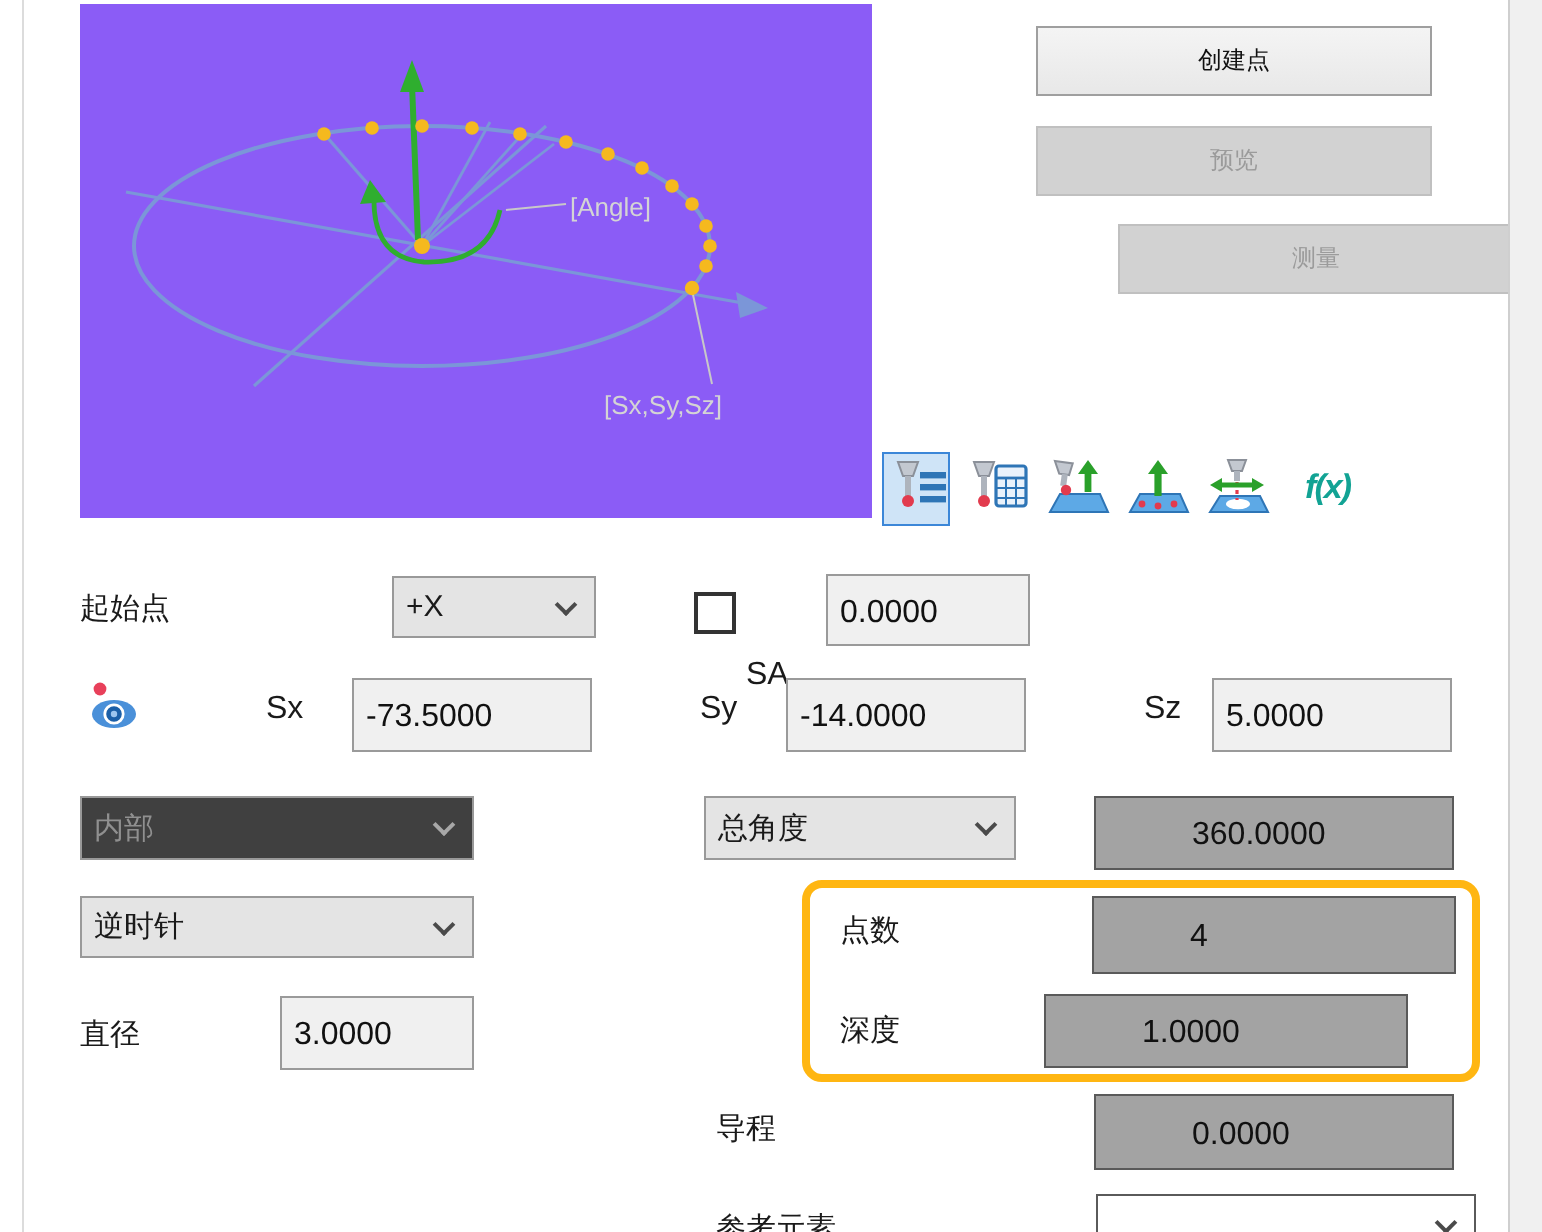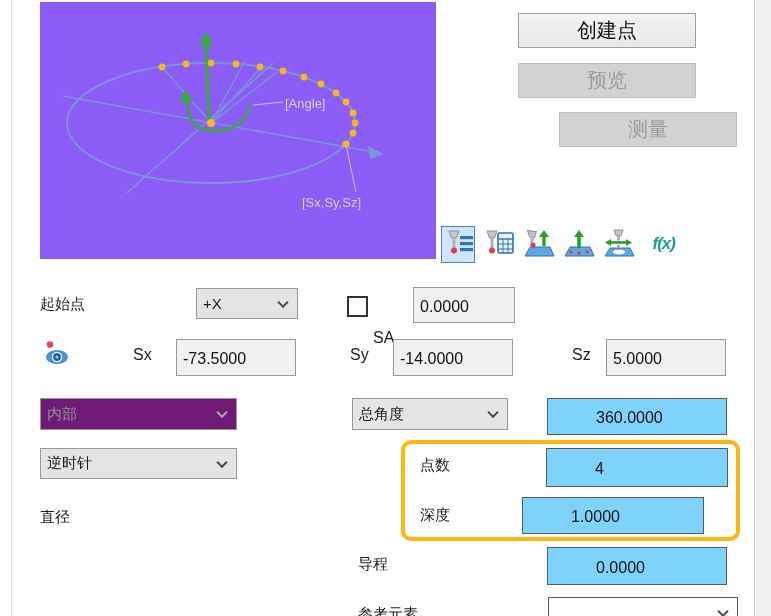--- a/index.html
+++ b/index.html
@@ -7,40 +7,40 @@
   body { font-family:"Liberation Sans","DejaVu Sans",sans-serif; }
   #app { position:relative; width:771px; height:616px; background:#ffffff; overflow:hidden; }
 
   .vdivider-left { position:absolute; left:11px; top:0; width:1px; height:616px; background:#dcdcdc; }
   .right-strip { position:absolute; left:754px; top:0; width:17px; height:616px; background:#f0f0f0; border-left:1px solid #cfcfcf; }
 
   .preview { position:absolute; left:40px; top:2px; width:396px; height:257px; background:#8b5cf6; }
   .lbl { position:absolute; font-size:15px; color:#1a1a1a; white-space:nowrap; }
   .lbl-lat { font-size:16px; }
 
-  .btn { position:absolute; left:518px; width:178px; height:35px;
+  .btn { position:absolute; left:518px; width:198px; height:35px;
          background:linear-gradient(#f4f4f4,#e8e8e8); border:1px solid #9f9f9f;
-         font-size:20px; color:#111; text-align:center; line-height:33px; cursor:pointer;
+         font-size:12px; color:#111; text-align:center; line-height:33px; cursor:pointer;
          font-family:inherit; }
   .btn.disabled { background:#d2d2d2; color:#9b9b9b; border-color:#c0c0c0; cursor:default; }
 
   .combo { position:absolute; background:#e4e4e4; border:1px solid #999999;
            font-size:15px; color:#1a1a1a; display:flex; align-items:center;
            padding-left:6px; }
   .combo .chev { position:absolute; right:10px; top:50%; width:8px; height:8px;
                  border-right:2px solid #4a4a4a; border-bottom:2px solid #4a4a4a;
                  transform:translateY(-70%) rotate(45deg); }
-  .combo.disabled { background:#701a75; color:#909090; }
+  .combo.disabled { background:#404040; color:#909090; }
   .combo.disabled .chev { border-color:#a8a8a8; }
   .combo.white { background:#ffffff; border:1px solid #5a5a5a; }
 
   .inp { position:absolute; font-size:16px; color:#111; padding:3px 0 0 6px;
          font-family:inherit; }
   .inp.gray { background:#f0f0f0; border:1px solid #9a9a9a; }
-  .inp.white { background:#7dd3fc; border:1px solid #5a5a5a;padding-left:48px; }
+  .inp.white { background:#a3a3a3; border:1px solid #5a5a5a;padding-left:48px; }
 
   .checkbox { position:absolute; left:347px; top:296px; width:21px; height:21px;
               background:#ffffff; border:2px solid #333333; cursor:pointer; }
 
   .highlight-box { position:absolute; left:401px; top:440px; width:339px; height:101px;
                    border:4px solid #ffb612; border-radius:10px; pointer-events:none; }
 
   .toolbar { position:absolute; left:441px; top:224px; height:40px; display:flex; align-items:center; gap:6px; }
   .tool { width:34px; height:37px; display:flex; align-items:center; justify-content:flex-end; cursor:pointer; }
   .tool.selected { background:#cfe4f7; border:1px solid #3c87d8; }
@@ -201,20 +201,21 @@
   <input class="inp white" style="left: 547px; top: 398px; width: 180px; height: 37px;" value="360.0000">
 
   <div class="combo" style="left:40px; top:448px; width:197px; height:31px;">
     <span>逆时针</span>
     <span class="chev"></span>
   </div>
   <div class="lbl" style="left:420px; top:456px;">点数</div>
   <input class="inp white" style="left: 546px; top: 448px; width: 182px; height: 39px;" value="4">
 
   <div class="lbl" style="left:40px; top:508px;">直径</div>
+  <input class="inp gray" style="left: 140px; top: 498px; width: 97px; height: 37px;" value="3.0000">
   <div class="lbl" style="left:420px; top:506px;">深度</div>
   <input class="inp white" style="left: 522px; top: 497px; width: 182px; height: 37px;" value="1.0000">
 
   <div class="highlight-box"></div>
 
   <div class="lbl" style="left:358px; top:555px;">导程</div>
   <input class="inp white" style="left: 547px; top: 547px; width: 180px; height: 38px;" value="0.0000">
 
   <div class="lbl" style="left:358px; top:605px;">参考元素</div>
   <div class="combo white" style="left:548px; top:597px; width:190px; height:32px;">

